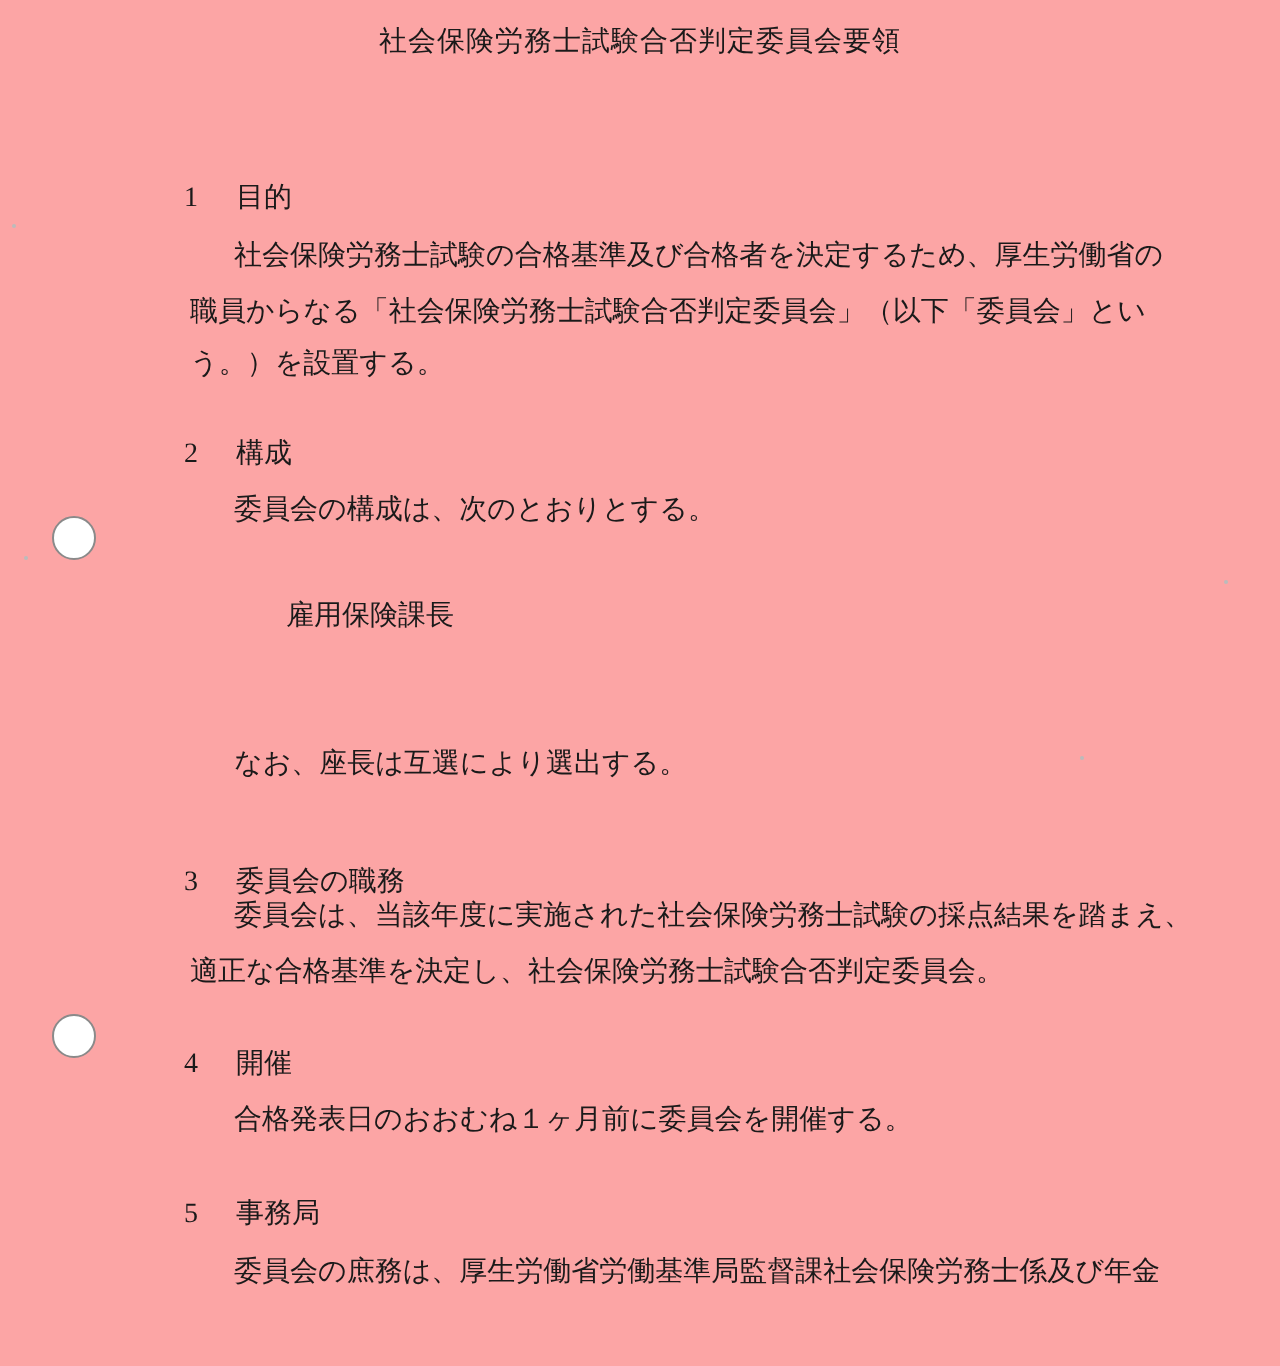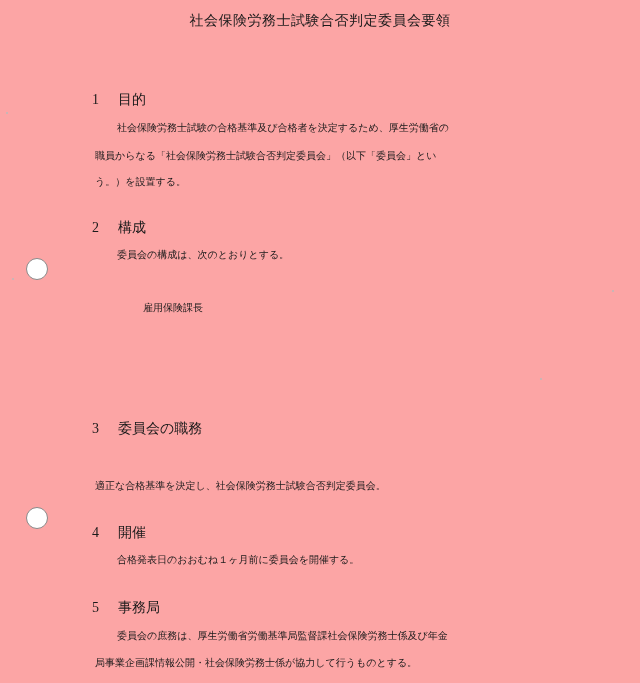--- a/index.html
+++ b/index.html
@@ -26,21 +26,21 @@
       top: 12px;
       left: 0;
       width: 640px;
       text-align: center;
       font-size: 14px;
       letter-spacing: 0.5px;
       font-family: "DejaVu Sans", "Liberation Sans", sans-serif;
     }
     .line {
       position: absolute;
-      font-size: 10px;
+      font-size: 14px;
       white-space: nowrap;
       line-height: 20px;
     }
     .num {
       display: inline-block;
       width: 26px;
     }
     .heading {
       left: 92px;
       font-family: Liberation Serif, serif;
@@ -84,30 +84,31 @@
   </div>
   <div class="line body-indent" style="top:118px;">社会保険労務士試験の合格基準及び合格者を決定するため、厚生労働省の</div>
   <div class="line body-cont" style="top:172px;">う。）を設置する。</div>
   <div class="line body-cont" style="top:146px;">職員からなる「社会保険労務士試験合否判定委員会」（以下「委員会」とい</div>
 
   <div class="line heading" style="top:218px;">
     <span class="num">2</span><span>構成</span>
   </div>
   <div class="line body-indent" style="top:245px;">委員会の構成は、次のとおりとする。</div>
   <div class="line sub-indent" style="top:298px;">雇用保険課長</div>
+  <div class="line body-indent" style="top:372px;">なお、座長は互選により選出する。</div>
 
-  <div class="line heading" style="top:419px;">
+  <div class="line heading" style="top:432px;">
     <span class="num">3</span><span>委員会の職務</span>
   </div>
+  <div class="line body-indent" style="top:448px;">委員会は、当該年度に実施された社会保険労務士試験の採点結果を踏まえ、</div>
   <div class="line body-cont" style="top:476px;">適正な合格基準を決定し、社会保険労務士試験合否判定委員会。</div>
 
   <div class="line heading" style="top:523px;">
     <span class="num">4</span><span>開催</span>
   </div>
   <div class="line body-indent" style="top:550px;">合格発表日のおおむね１ヶ月前に委員会を開催する。</div>
 
   <div class="line heading" style="top:598px;">
     <span class="num">5</span><span>事務局</span>
   </div>
   <div class="line body-indent" style="top:626px;">委員会の庶務は、厚生労働省労働基準局監督課社会保険労務士係及び年金</div>
-  <div class="line body-cont" style="top:653px;">局事業企画課情報公開・社会保険労務士係が協力して行うものとする。</div>
 
 </div>
 
 </body></html>

